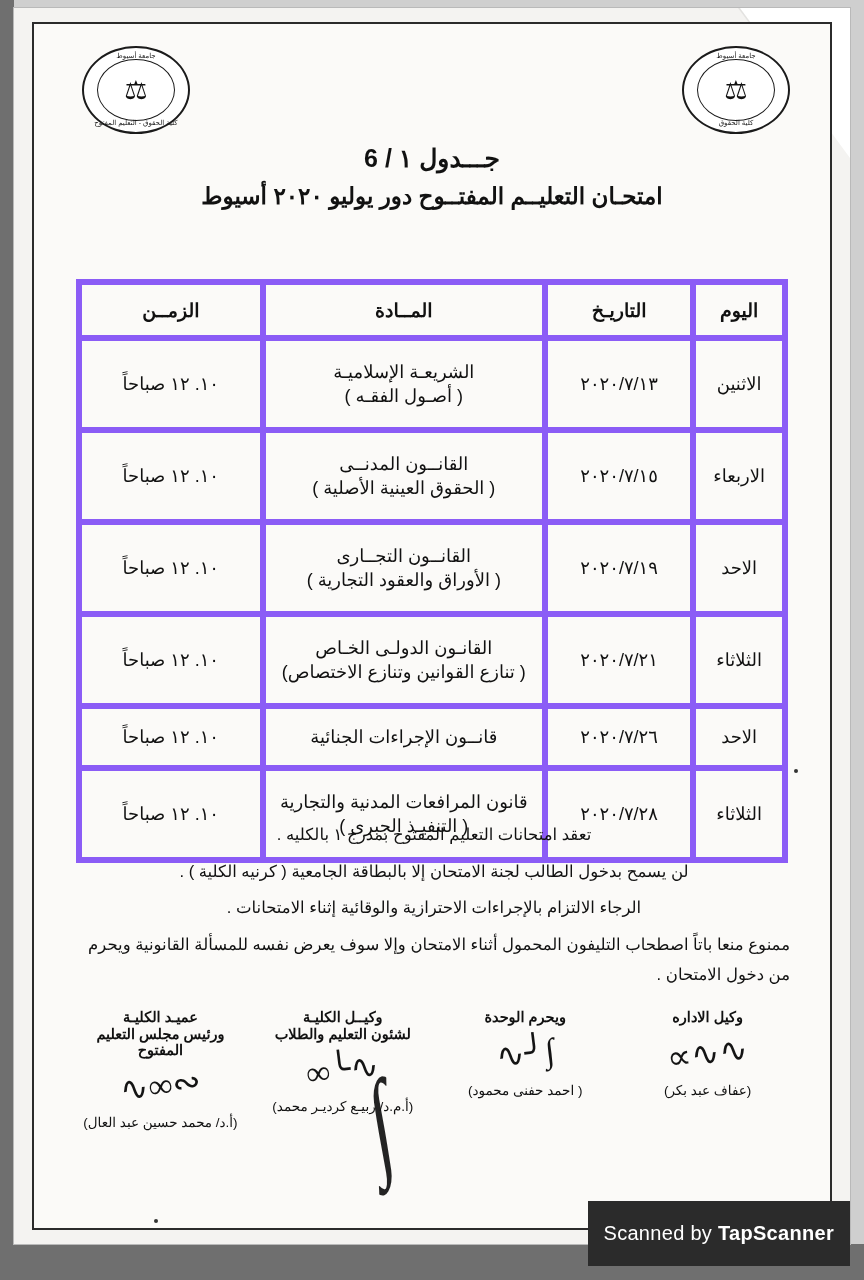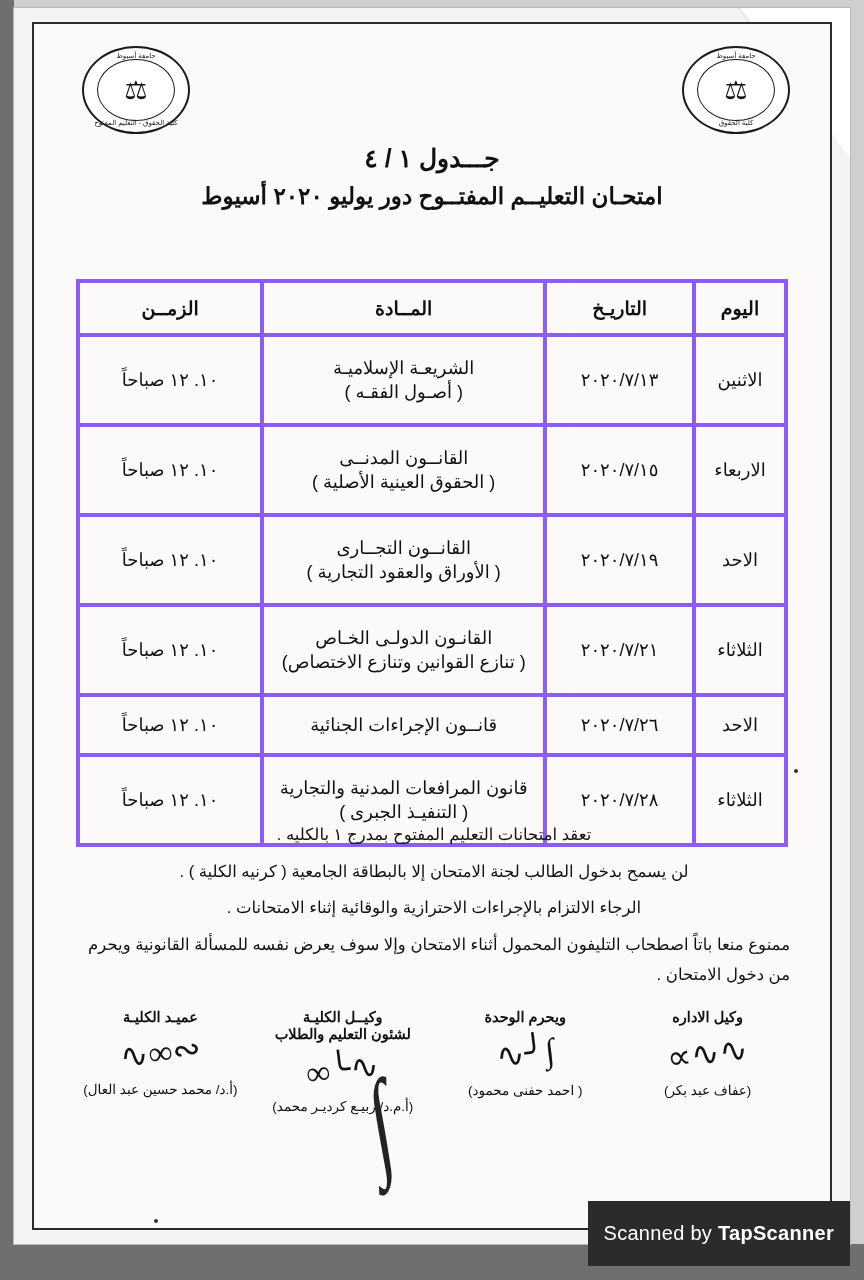--- a/index.html
+++ b/index.html
@@ -132,21 +132,21 @@
     top: 255px;
     left: 42px;
     right: 42px;
   }
   table.sched {
     width: 100%;
     border-collapse: collapse;
     direction: rtl;
   }
   table.sched th, table.sched td {
-    border: 4px solid #8b5cf6;
+    border: 6px solid #8b5cf6;
     text-align: center;
     color: #111;
     padding: 6px 4px;
   }
   table.sched th {
     font-size: 19px;
     font-weight: bold;
     height: 38px;
   }
   table.sched td { font-size: 18px; }
@@ -269,21 +269,21 @@
 
       <div class="logo logo-right">
         <div class="ring">
           <span class="logo-top">جامعة أسيوط</span>
           <span class="logo-glyph">⚖</span>
           <span class="logo-cap">كلية الحقوق</span>
         </div>
       </div>
 
       <div class="titles">
-        <div class="title-1">جـــدول ١ / ٤</div>
+        <div class="title-1">جـــدول ١ / 6</div>
         <div class="title-2">امتحـان التعليــم المفتــوح دور يوليو ٢٠٢٠ أسيوط</div>
       </div>
 
       <div class="tbl-wrap">
         <table class="sched">
           <thead>
             <tr>
               <th class="col-day">اليوم</th>
               <th class="col-date">التاريـخ</th>
               <th class="col-subj">المــادة</th>
@@ -369,20 +369,21 @@
           <span class="name">( احمد حفنى محمود)</span>
         </div>
         <div class="sig">
           <span class="role">وكيــل الكليـة</span>
           <span class="role2">لشئون التعليم والطلاب</span>
           <span class="scribble">∿╰∞</span>
           <span class="name">(أ.م.د/ ربيـع كرديـر محمد)</span>
         </div>
         <div class="sig">
           <span class="role">عميـد الكليـة</span>
+          <span class="role2">ورئيس مجلس التعليم المفتوح</span>
           <span class="scribble">∾∞∿</span>
           <span class="name">(أ.د/ محمد حسين عبد العال)</span>
         </div>
       </div>
 
       <div class="big-scribble">∫</div>
 
       <div class="dot" style="left:760px; top:745px;"></div>
       <div class="dot" style="left:120px; top:1195px;"></div>
     </div>

